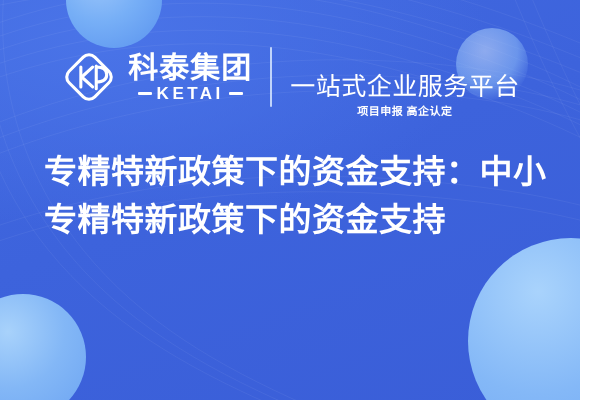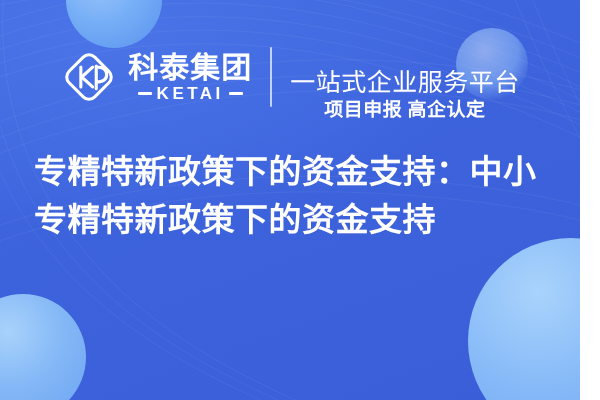--- a/index.html
+++ b/index.html
@@ -156,32 +156,32 @@
     font-size: 25px;
     font-weight: 400;
     letter-spacing: .5px;
     line-height: 1.1;
     white-space: nowrap;
     font-family: Liberation Sans, sans-serif;
     margin-top: 36px;
   }
   .tagline-sub {
     color: #ffffff;
-    font-size: 19px;
+    font-size: 11px;
     font-weight: 700;
     letter-spacing: .5px;
     line-height: 1.1;
     white-space: nowrap;
     font-family: "Liberation Serif", "DejaVu Serif", serif;
   }
 
   
   .title {
     position: absolute;
-    left: 34px;
+    left: 44px;
     right: 50px;
     top: 148px;
     color: #ffffff;
     font-size: 33px;
     font-weight: 700;
     line-height: 1.46;
     letter-spacing: .5px;
     text-align: left;
   }
   .title-line { display: block; white-space: nowrap; }

